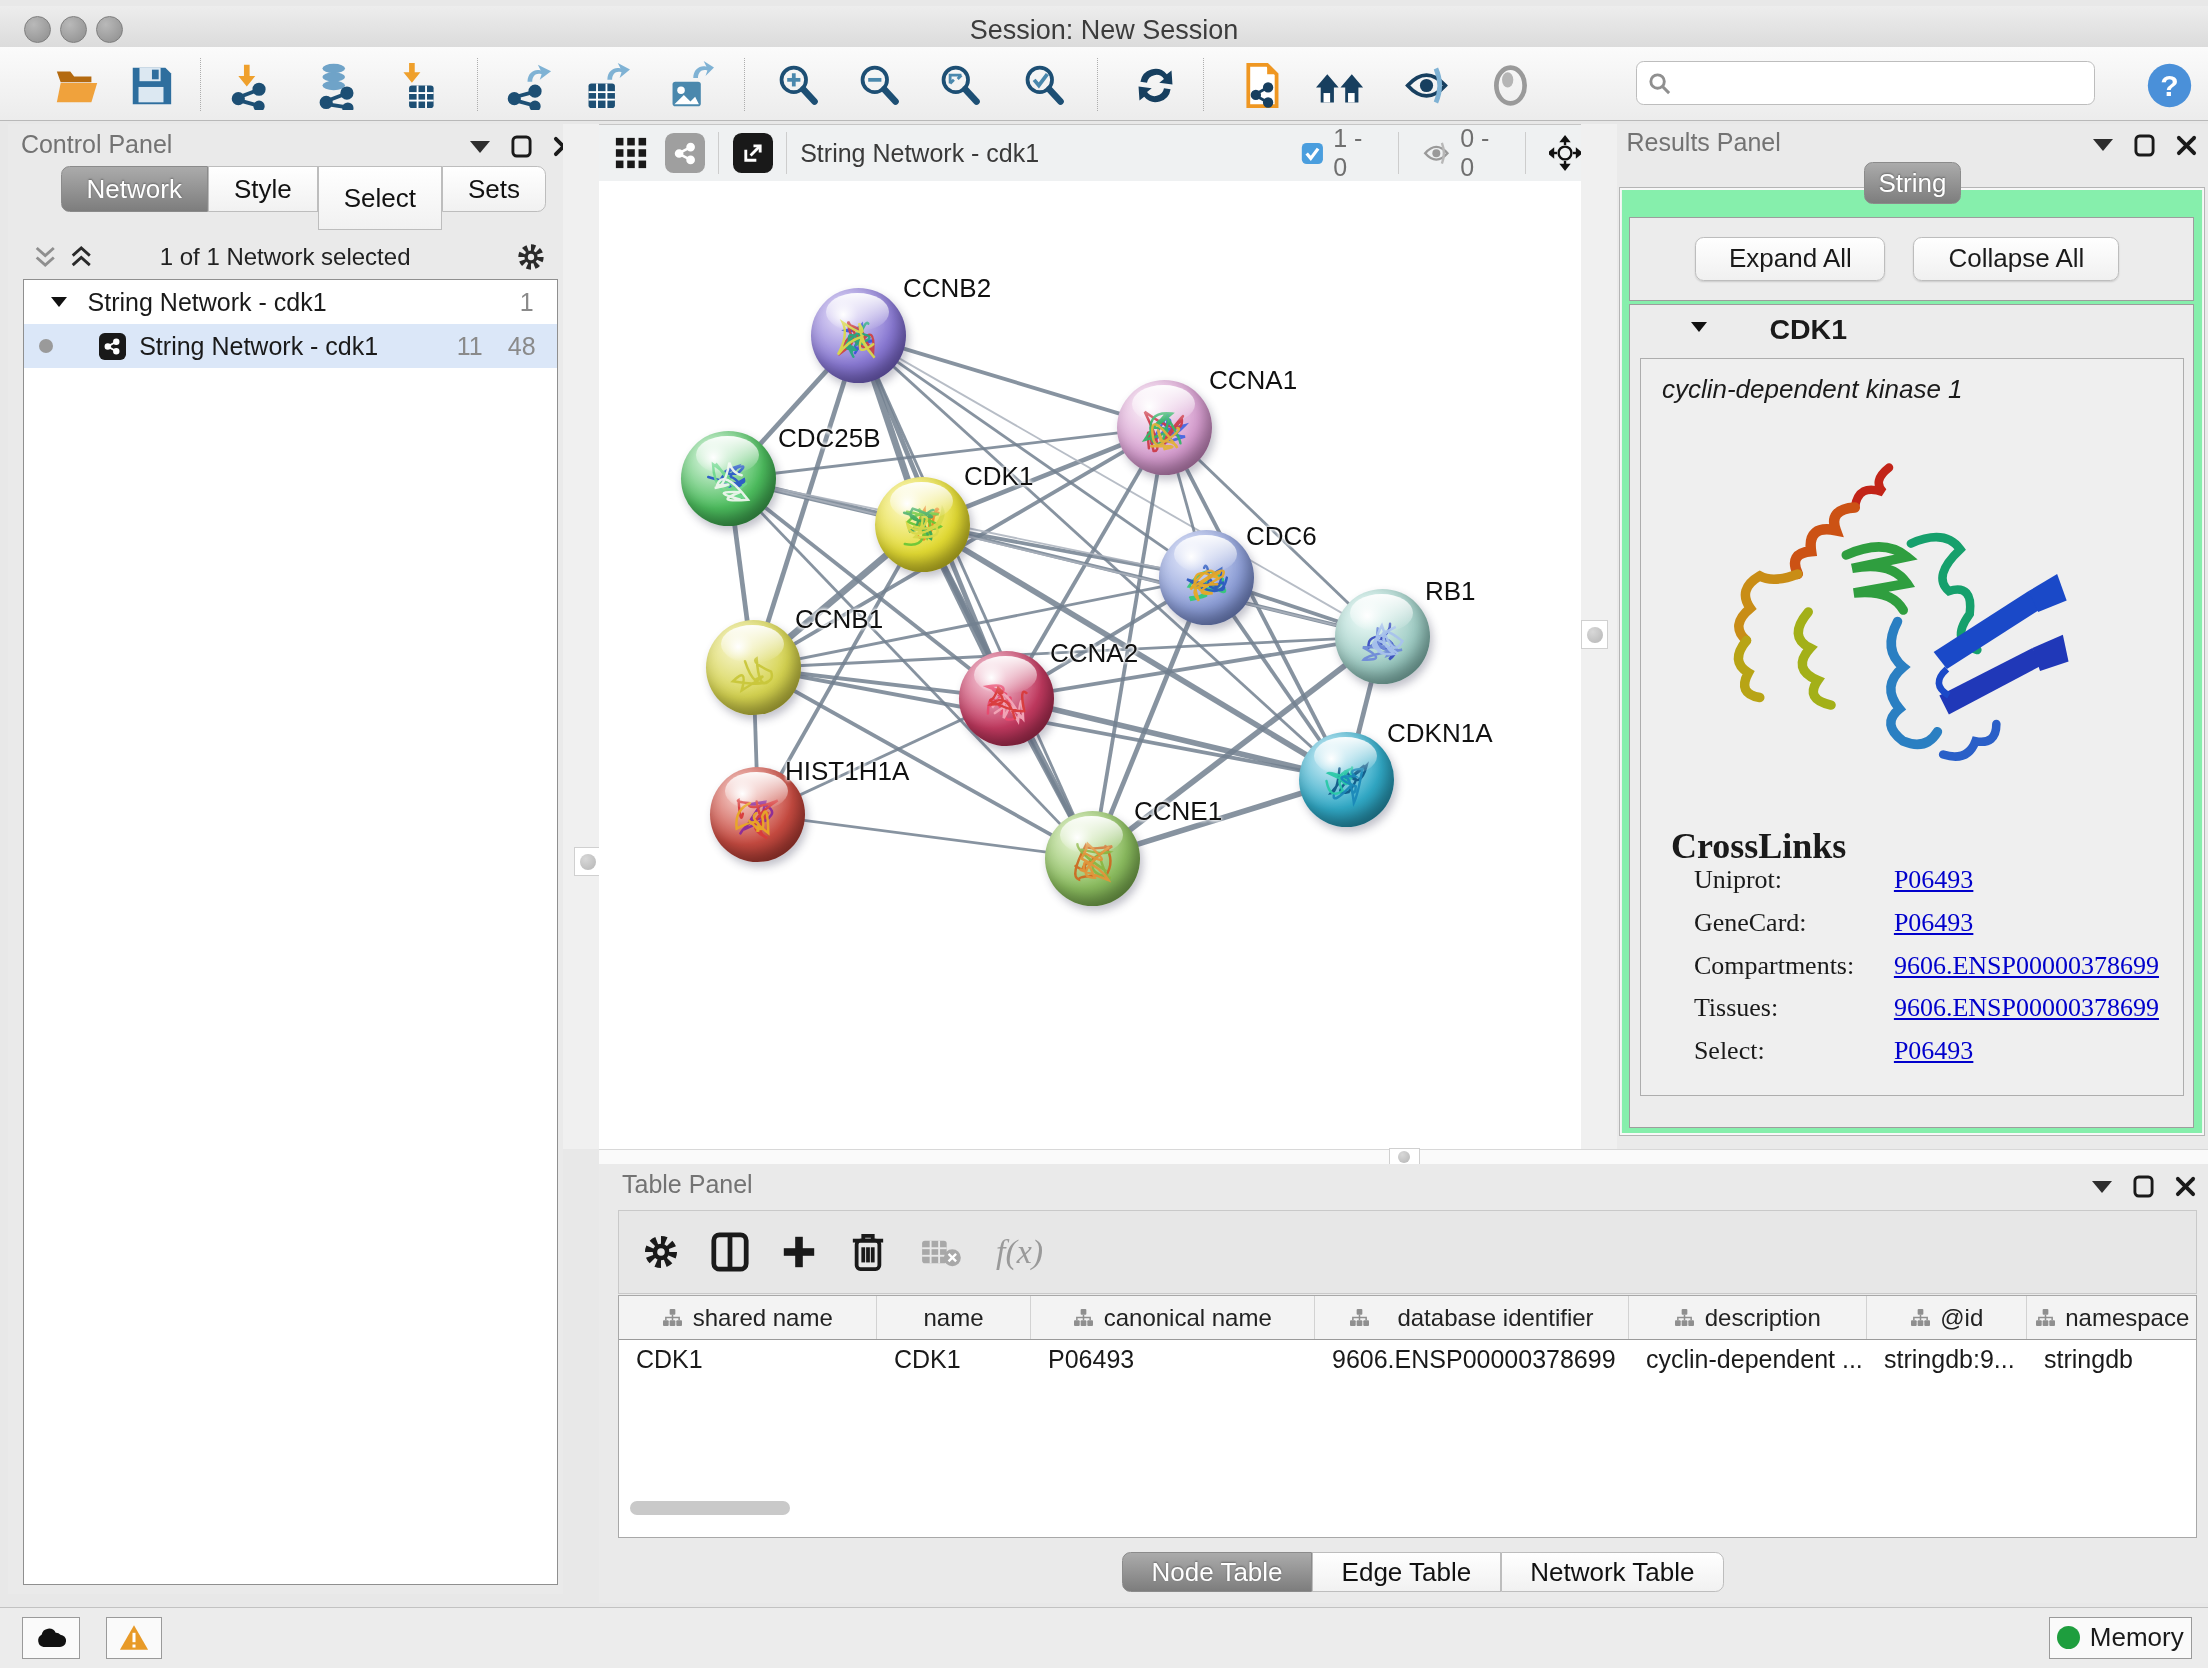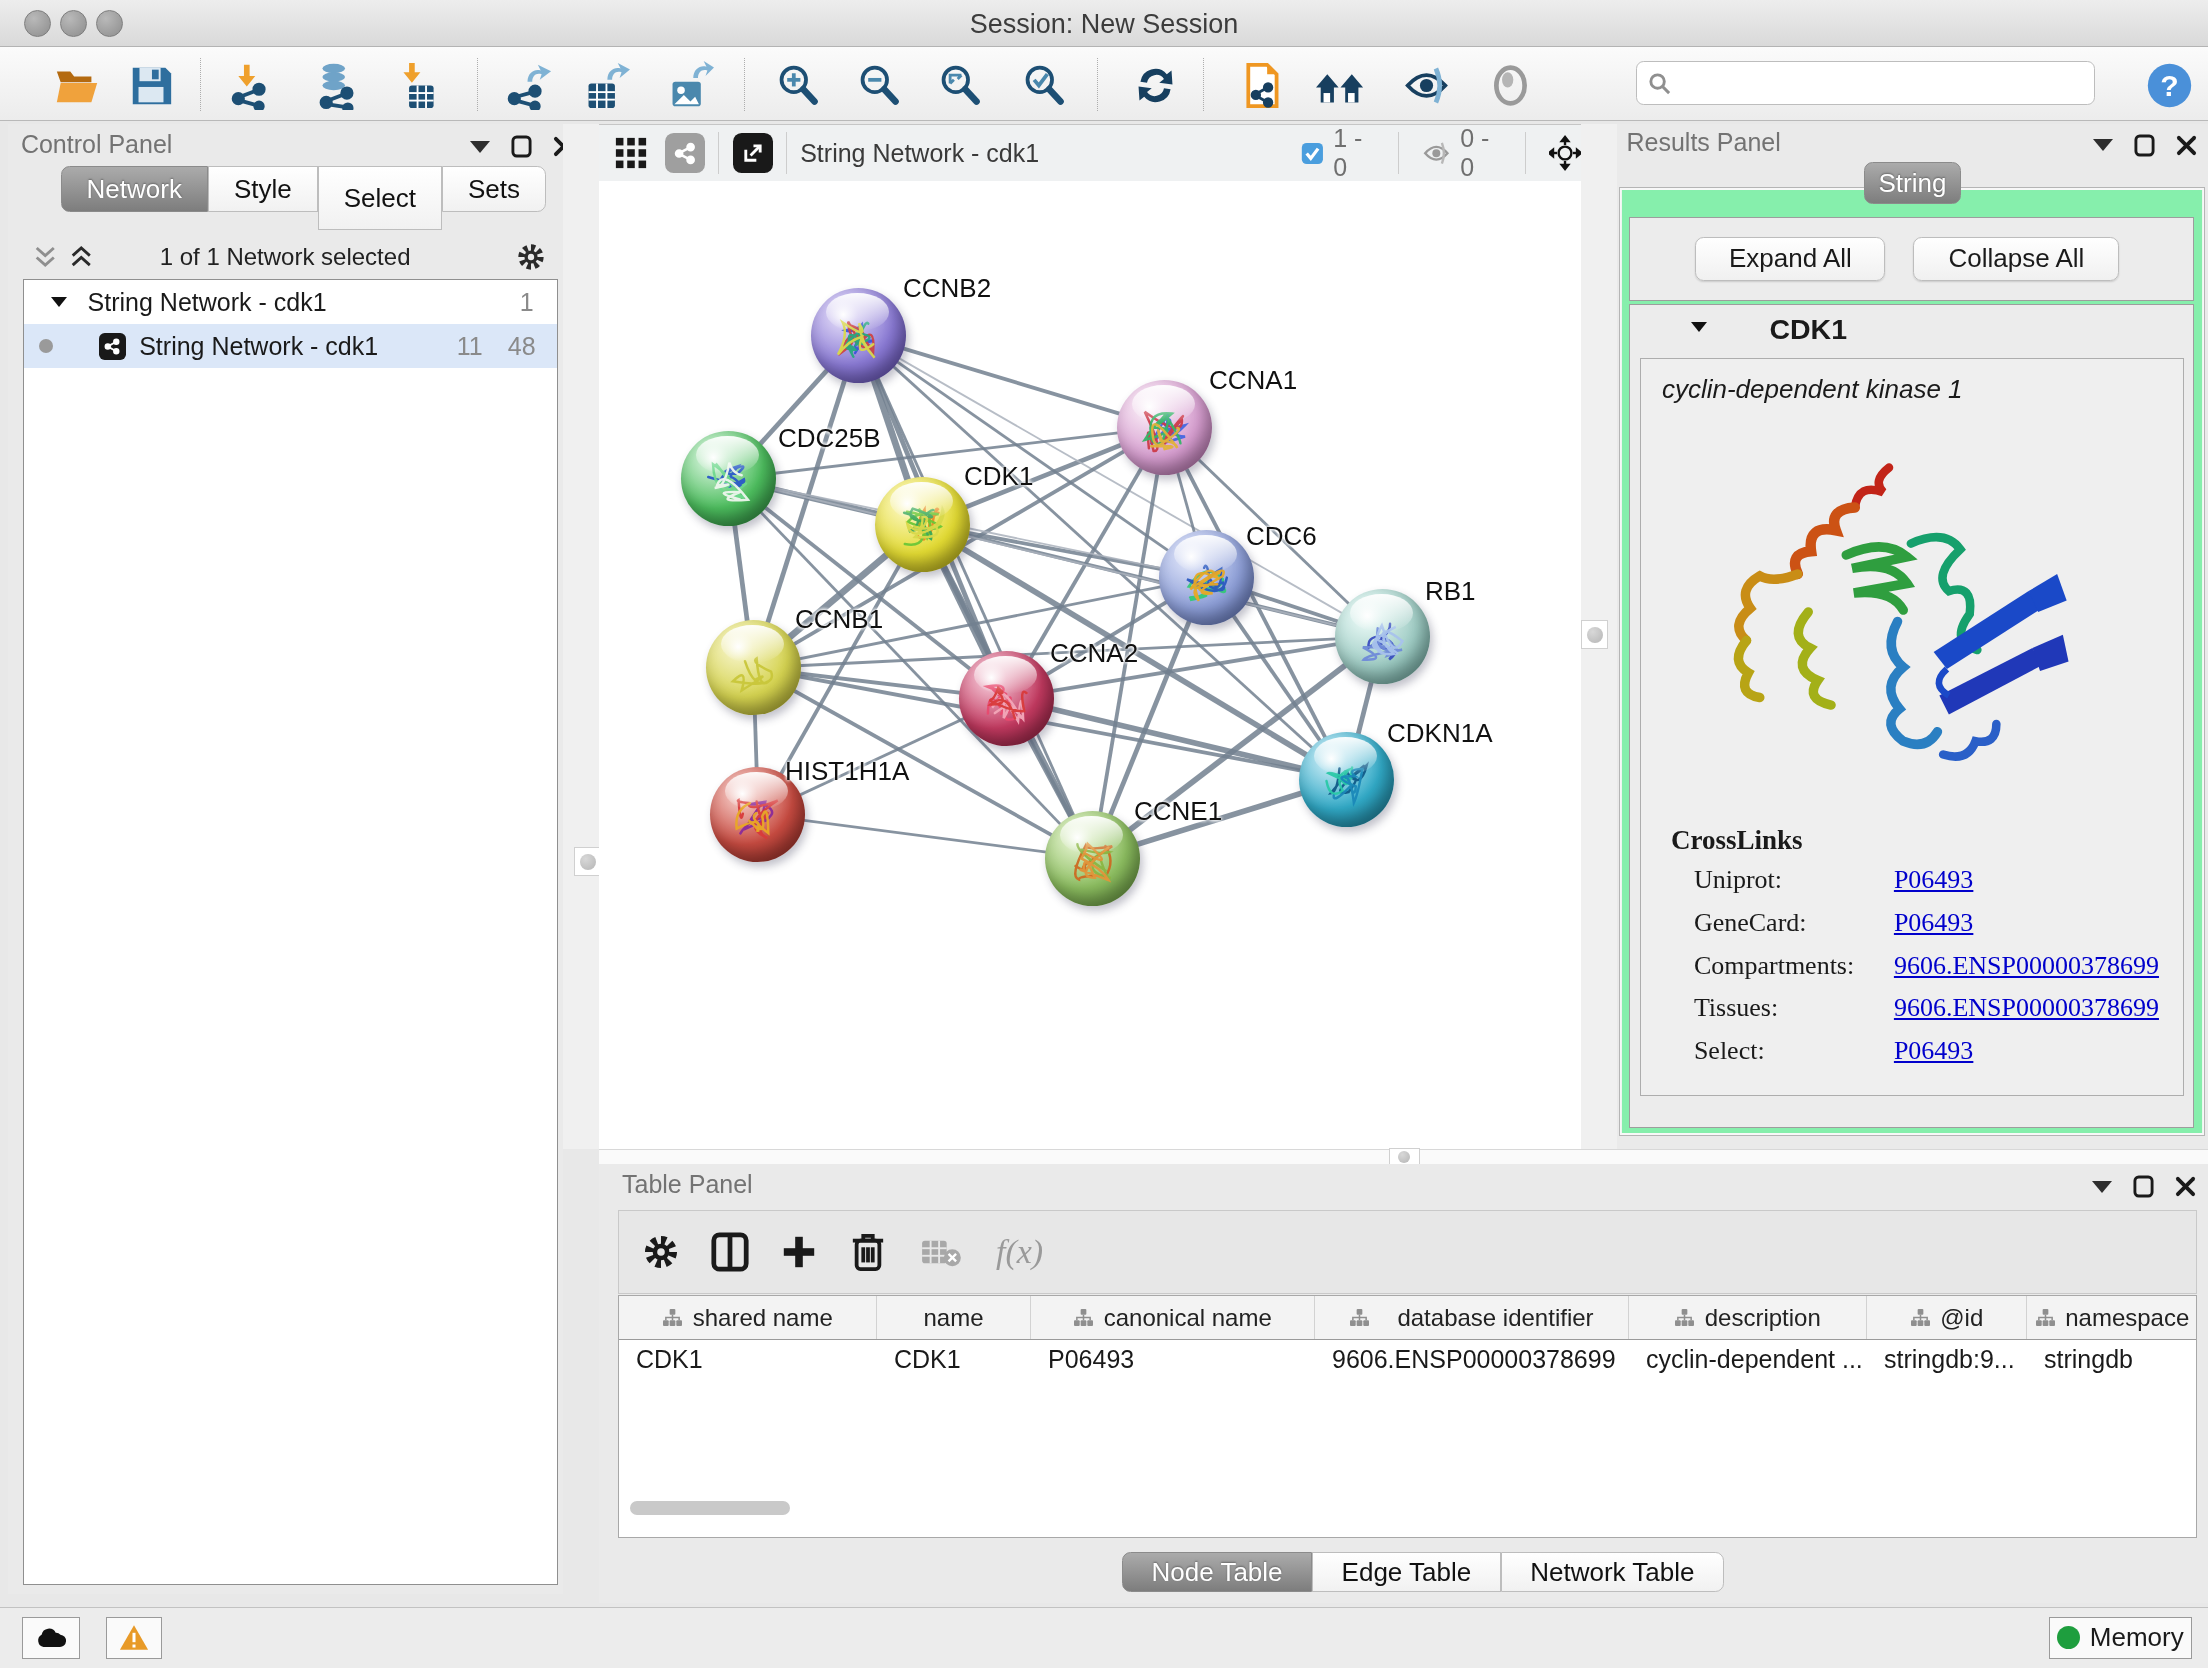--- a/index.html
+++ b/index.html
@@ -2,21 +2,21 @@
 <html style="font-size:15px"><head>
 <meta charset="utf-8">
 <style>
   html,body{margin:0;padding:0;}
   body{width:2208px;height:1668px;position:relative;background:#e8e8e8;
        font-family:"Liberation Sans",sans-serif;color:#1a1a1a;overflow:hidden;}
   .abs{position:absolute;}
   svg{display:block;}
 
   
-  #titlebar{left:0;top:0;width:2208px;height:46px;
+  #titlebar{left:0;top:6px;width:2208px;height:46px;
     background:linear-gradient(#ededed,#d9d9d9);border-bottom:1px solid #b3b3b3;}
   .tl{width:25px;height:25px;border-radius:50%;top:9.5px;
       background:radial-gradient(circle at 35% 30%,#b9b9b9,#8d8d8d);border:1px solid #7e7e7e;}
   #win-title{width:100%;text-align:center;top:8.6px;font-size:27px;color:#3c3c3c;}
 
   
   #toolbar{left:0;top:47px;width:2208px;height:73px;
     background:linear-gradient(#fbfbfb,#ececec);border-bottom:1px solid #b9b9b9;}
   .tbtn{top:12.4px;width:53px;height:53px;display:flex;align-items:center;justify-content:center;}
   .tdiv{top:11.4px;width:0;height:53px;border-left:1.9px dotted #adadad;}
@@ -81,21 +81,21 @@
   #rp-outer{left:1.9px;top:63px;width:584px;height:947px;background:#86efac;
      border:1px solid #b5b5b5;box-shadow:inset 0 0 0 1.9px #f8f8f8;text-align:right;}
   #rp-box1{left:9.5px;top:28.5px;width:563px;height:82px;border:1px solid #9d9d9d;background:#ececec;}
   .rp-btn{top:19px;height:42px;border:1px solid #bdbdbd;border-radius:8.6px;font-size:26px;
      background:linear-gradient(#ffffff,#f0f0f0);display:flex;align-items:center;justify-content:center;
      box-shadow:0 1px 1.9px rgba(0,0,0,.15);}
   #rp-box2{left:9.5px;top:116px;width:563px;height:822px;border:1px solid #9d9d9d;background:#ececec;}
   #gene-name{font-size:28.5px;font-weight:bold;}
   #rp-sub{left:9.5px;top:53px;width:542px;height:736px;border:1px solid #adadad;background:#efefef;}
   #gene-desc{left:21px;top:15px;font-size:26px;font-style:italic;}
-  .xl-title{font-family:"Liberation Serif",serif;font-weight:bold;font-size:27px;}
+  .xl-title{font-family:"Liberation Serif",serif;font-weight:bold;font-size:36px;}
   .xl-row{position:absolute;font-family:"Liberation Serif",serif;font-size:26px;}
   .xl-row .lab{position:absolute;left:0;top:0;white-space:nowrap;}
   .xl-row a{position:absolute;left:200px;top:0;color:#0000cc;text-decoration:underline;white-space:nowrap;}
 
   
   #band{left:599px;top:1149px;width:1609px;height:15px;background:#fafafa;border-top:1px solid #d8d8d8;}
 
   
   #table-panel{left:599px;top:1164px;width:1609px;height:439px;background:#eaeaea;}
   #tp-toolbar{left:19px;top:46px;width:1577px;height:82px;background:#e7e7e7;

